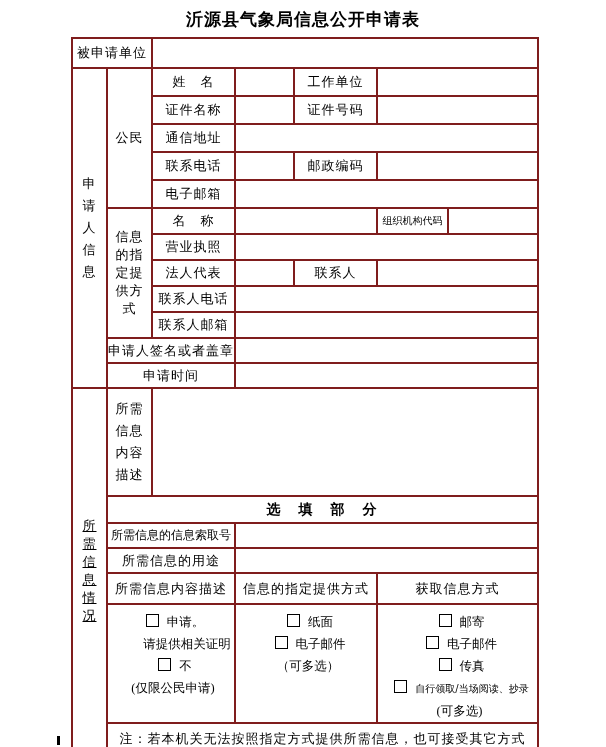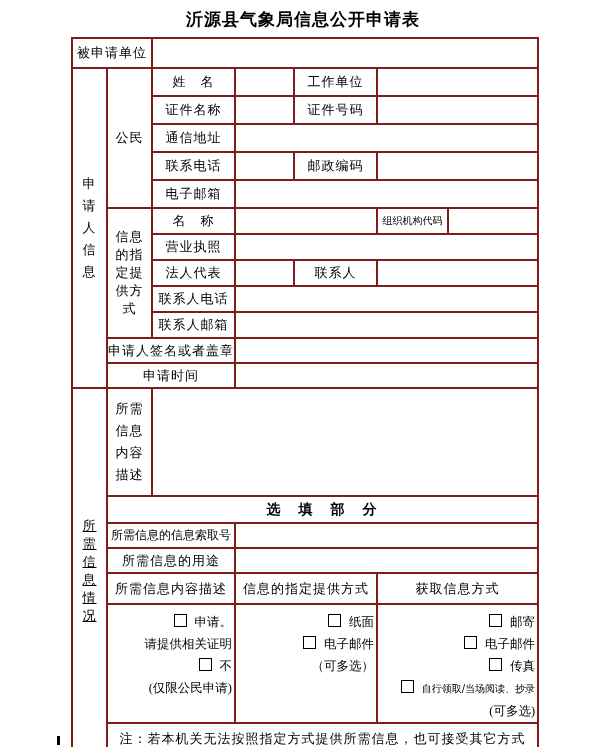--- a/index.html
+++ b/index.html
@@ -13,21 +13,21 @@
   td.blank{background:#fff;}
   
   .vstack{margin:0 auto;word-break:break-all;text-align:center;}
   .v1{width:15px;line-height:22px;}      
   .v1b{width:15px;line-height:18px;text-decoration:underline;}
   .v2{width:30px;line-height:18px;}      
   .v2c{width:30px;line-height:22px;}
   .small-label{font-size:10px;letter-spacing:0;}
   .index-label{font-size:12px;letter-spacing:0;}
   .opt-title{font-weight:bold;font-size:14px;letter-spacing:2px;margin-top:15px;}
-  .cb-cell{vertical-align:top;text-align:right;padding:6px 2px 0 4px;margin-left:19px;}
+  .cb-cell{vertical-align:top;text-align:center;padding:6px 2px 0 4px;margin-left:19px;}
   .cb-line{line-height:22px;padding-left:6px;white-space:nowrap;letter-spacing:0;}
   .cb-sub{line-height:22px;padding-left:30px;letter-spacing:0;}
   .cb-plain{line-height:22px;padding-left:2px;letter-spacing:0;font-family:Liberation Serif, serif;}
   .cb{display:inline-block;width:11px;height:11px;border:1px solid #000;margin-right:8px;
       vertical-align:-1px;background:#fff;}
   .cb-text{font-size:12.5px;}
   .cb-text.small{font-size:10px;}
   .note-cell{font-size:13px;letter-spacing:1px;}
   .cursor-mark{position:absolute;left:57px;top:736px;width:3px;height:9px;background:#000;}
 </style>

